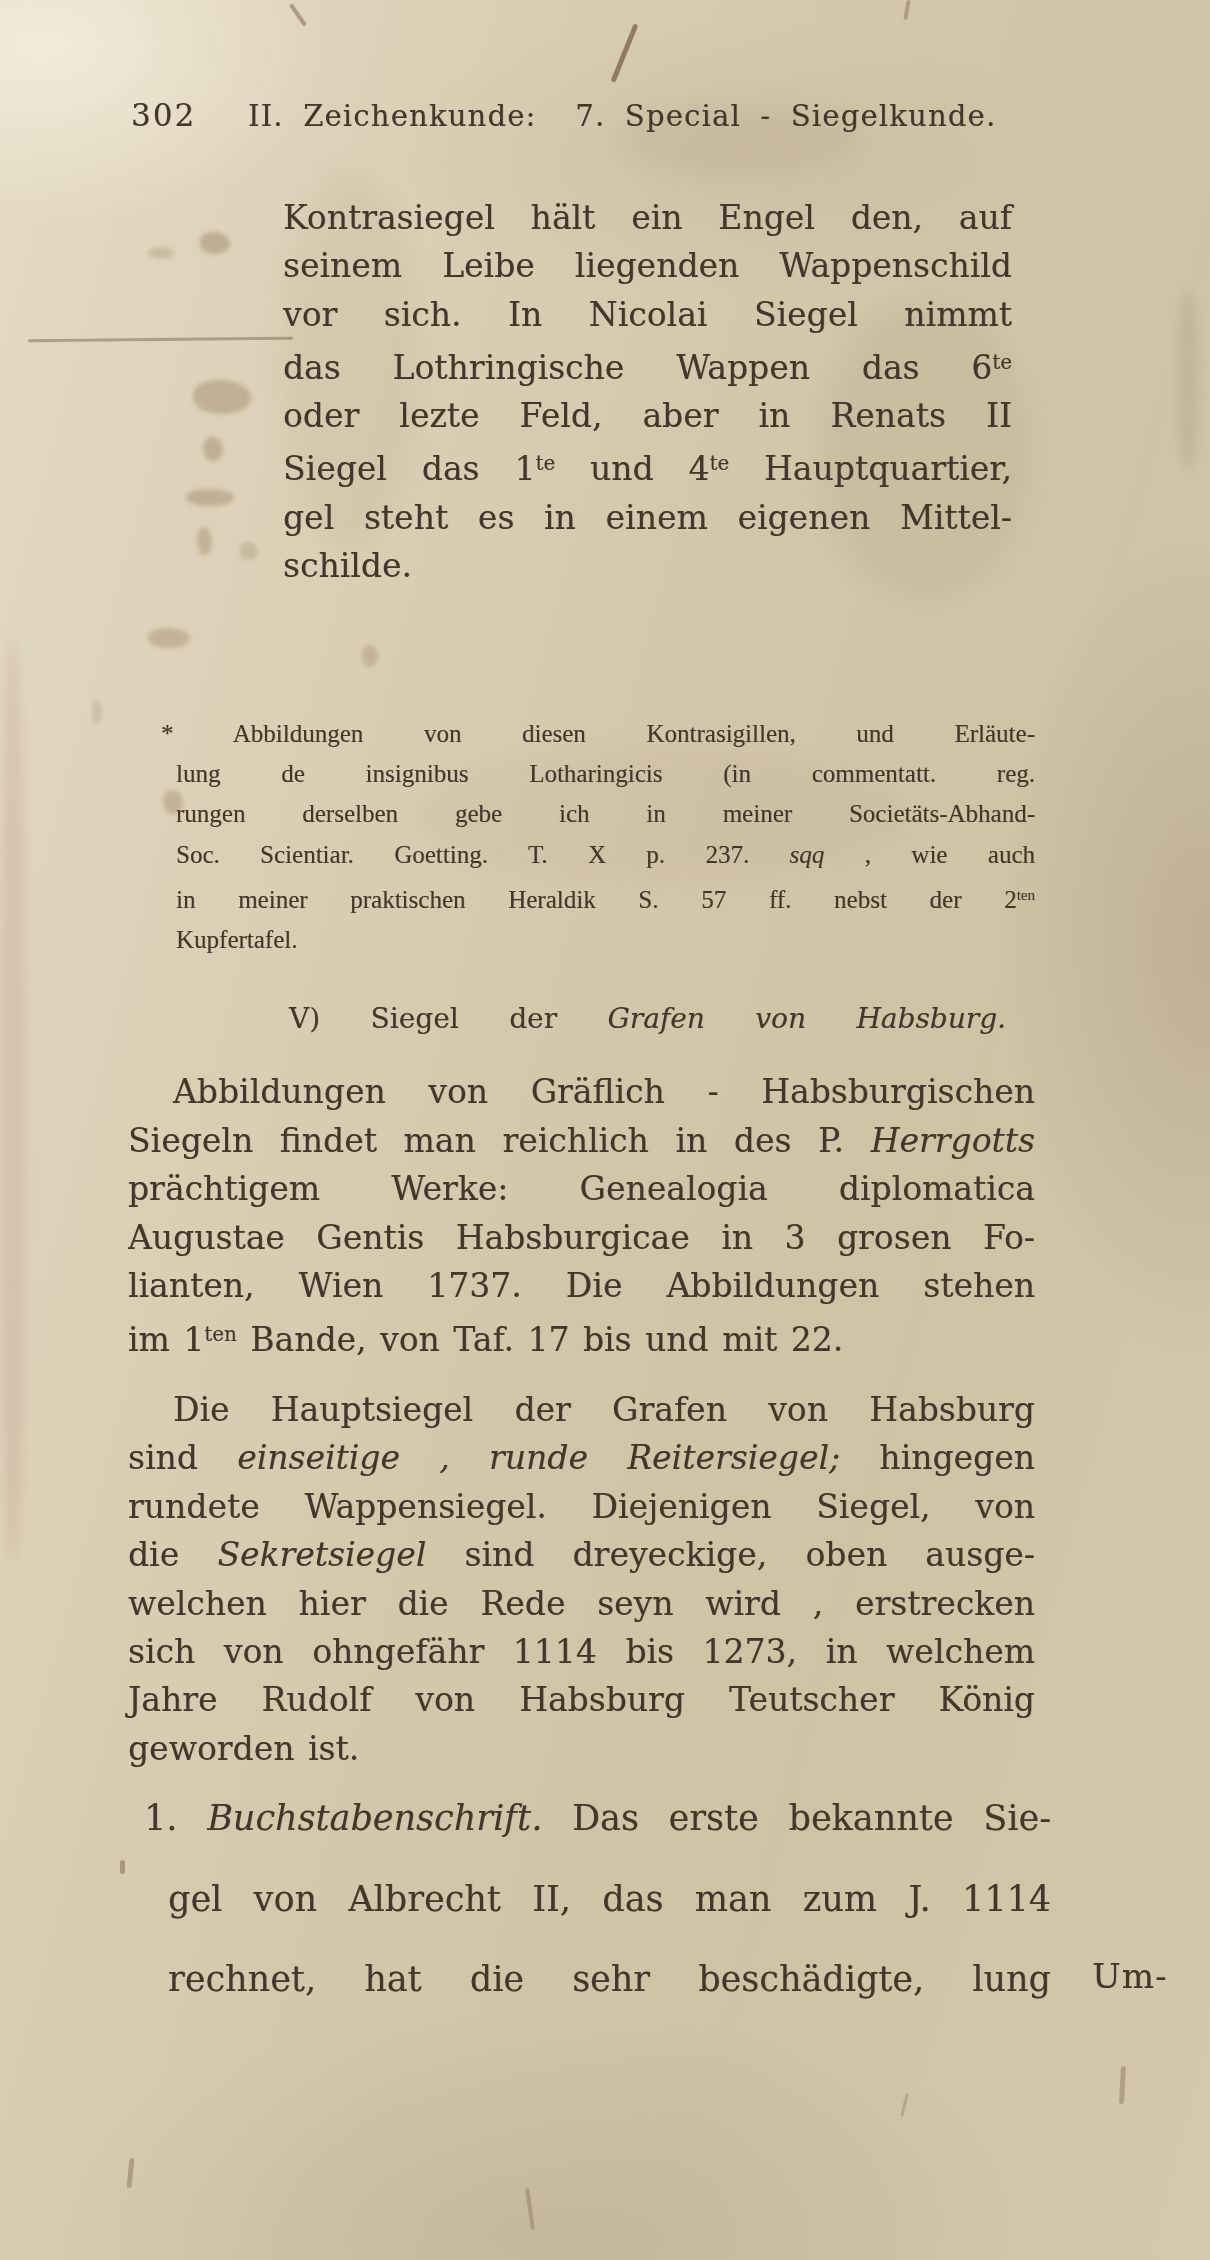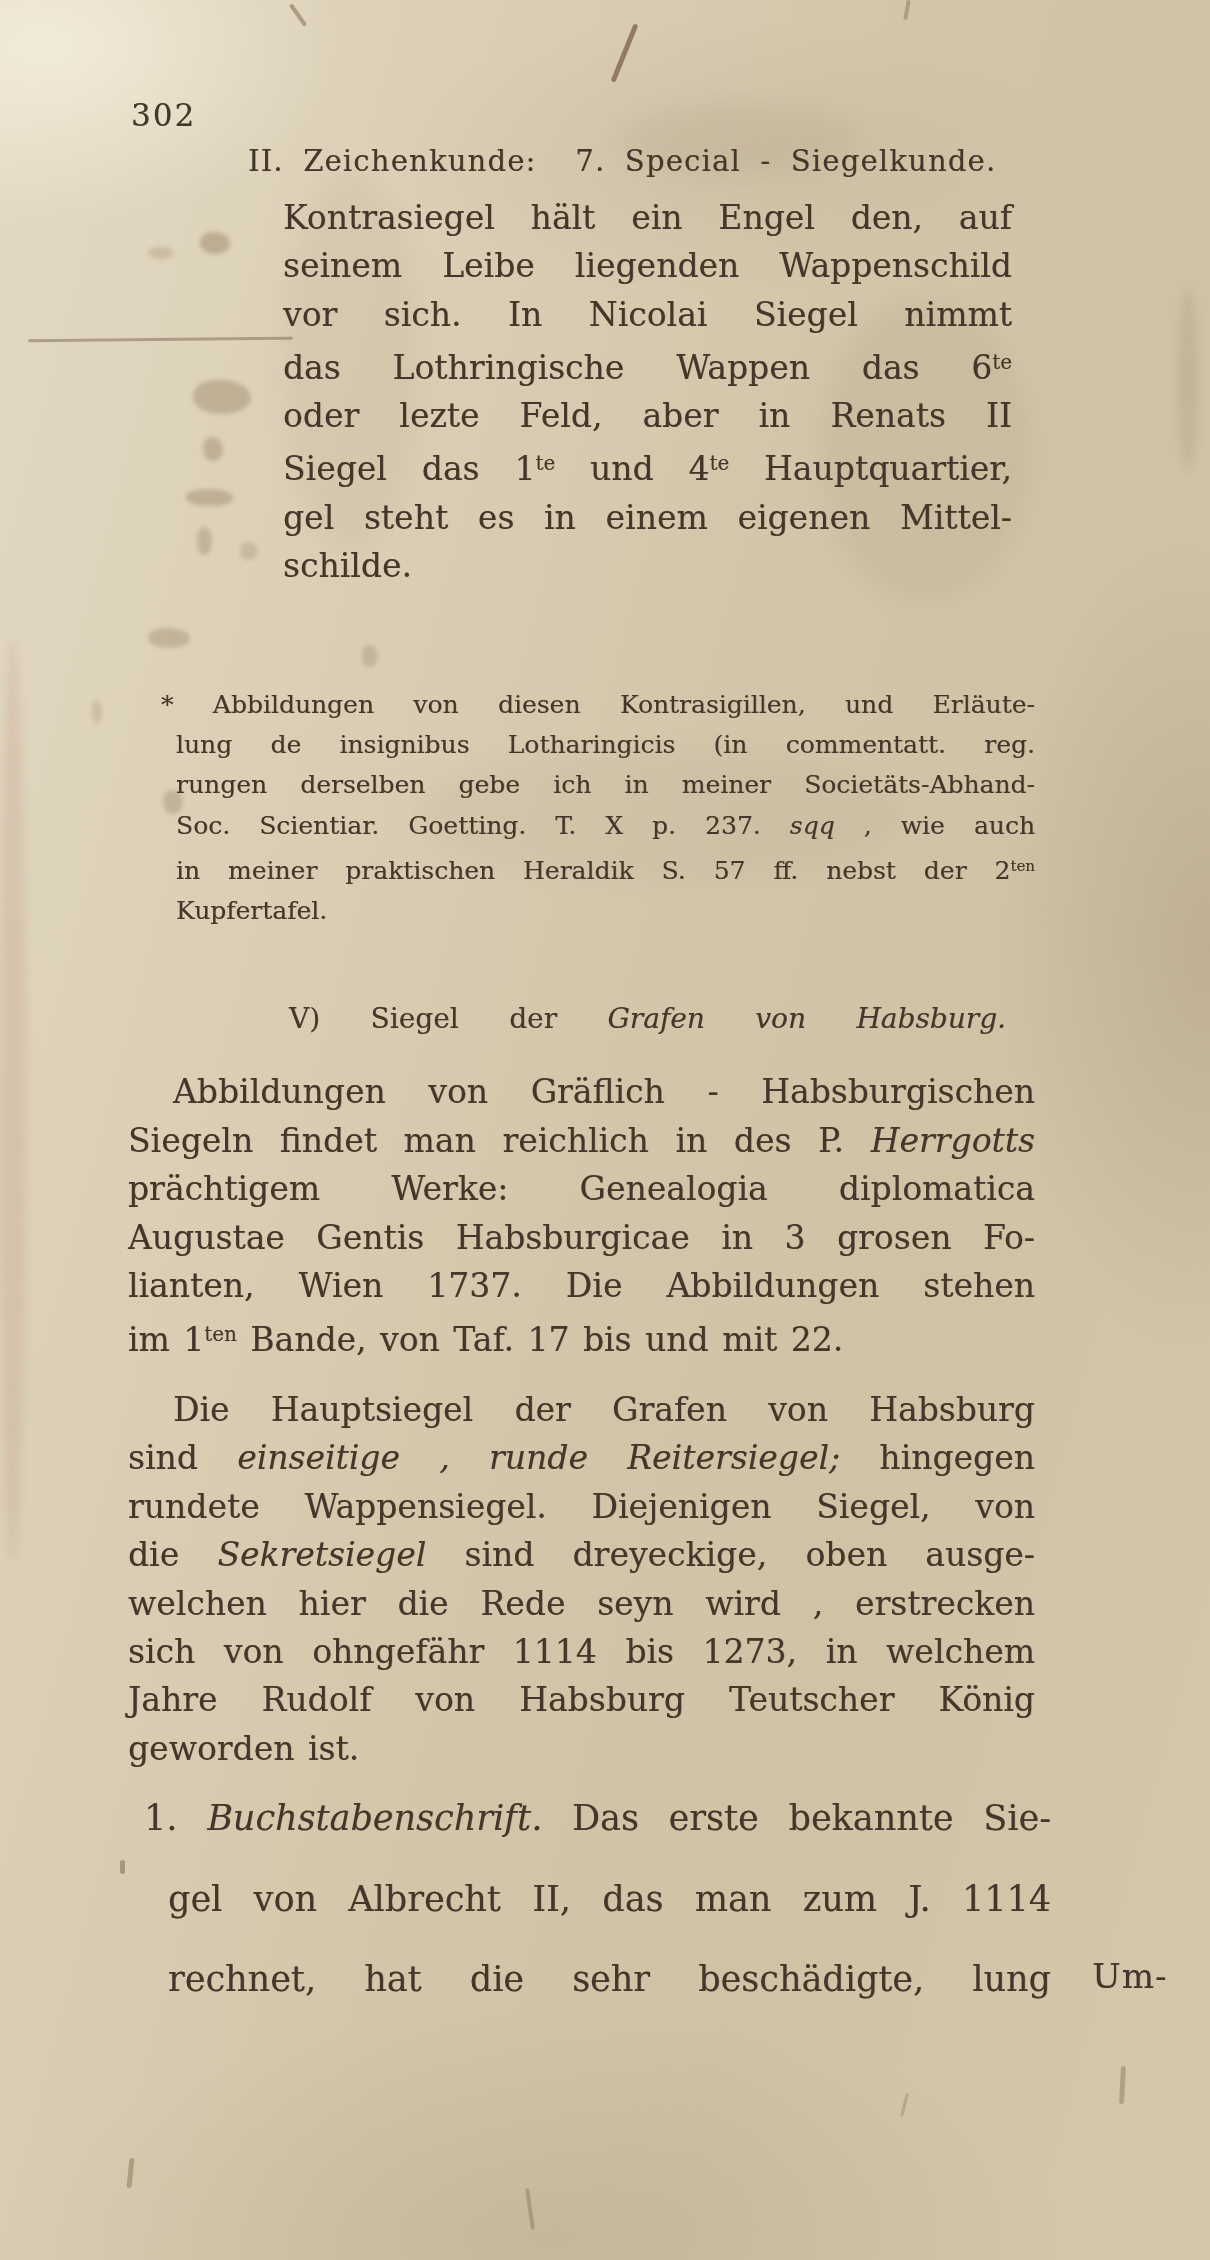--- a/index.html
+++ b/index.html
@@ -14,24 +14,24 @@
       radial-gradient(ellipse 700px 300px at 45% 99%, rgba(120,100,70,.12), rgba(120,100,70,0) 75%),
       linear-gradient(105deg, #e4dac4 0%, #dbcfb6 25%, #d2c5a9 52%, #cfc2a5 70%, #d5c8ac 100%);
   }
   .txt { position:absolute; text-shadow:0.5px 0.4px 0 rgba(62,48,34,.38); }
   .tline { white-space:normal; }
   .just { text-align:justify; text-align-last:justify; }
   .it   { font-style:italic; }
   .sup  { font-size:0.6em; vertical-align:0.5em; }
 
   #page-number { left:131px; top:97px; font-size:31px; letter-spacing:2px; }
-  #running-header { left:248px; top:99px; width:805px; font-size:29px; letter-spacing:1.2px; word-spacing:9px;margin-top:45px; }
+  #running-header { left:248px; top:99px; width:805px; font-size:29px; letter-spacing:1.2px; word-spacing:9px; }
 
   #para1 { left:283px; top:194px; width:729px; font-size:33px; line-height:48.3px; word-spacing:3px; }
-  #footnote { left:161px; top:685px; width:874px; font-size:25px; line-height:40.2px; word-spacing:2px; }
+  #footnote { left:161px; top:714px; width:874px; font-size:25px; line-height:40.2px; word-spacing:2px;font-family:Liberation Serif, serif; }
   #footnote .tline:not(:first-child) { padding-left:15px; }
   #section-heading { left:289px; top:999px; width:717px; font-size:28px; line-height:40px; }
   #para2 { left:128px; top:1068px; width:907px; font-size:33px; line-height:48.6px; word-spacing:3px; }
   #para3 { left:128px; top:1386px; width:907px; font-size:33px; line-height:48.4px; word-spacing:3px; }
   #para4 { left:144px; top:1794px; width:907px; font-size:35px; line-height:48.5px; word-spacing:3px; }
   .indent-first .tline:first-child { padding-left:45px; }
   .hang-rest .tline:not(:first-child) { padding-left:24px;margin-top:32px; }
   #catchword { left:1092px; top:1956px; font-size:34px; letter-spacing:1px; }
 
   .mark { position:absolute; pointer-events:none; }

